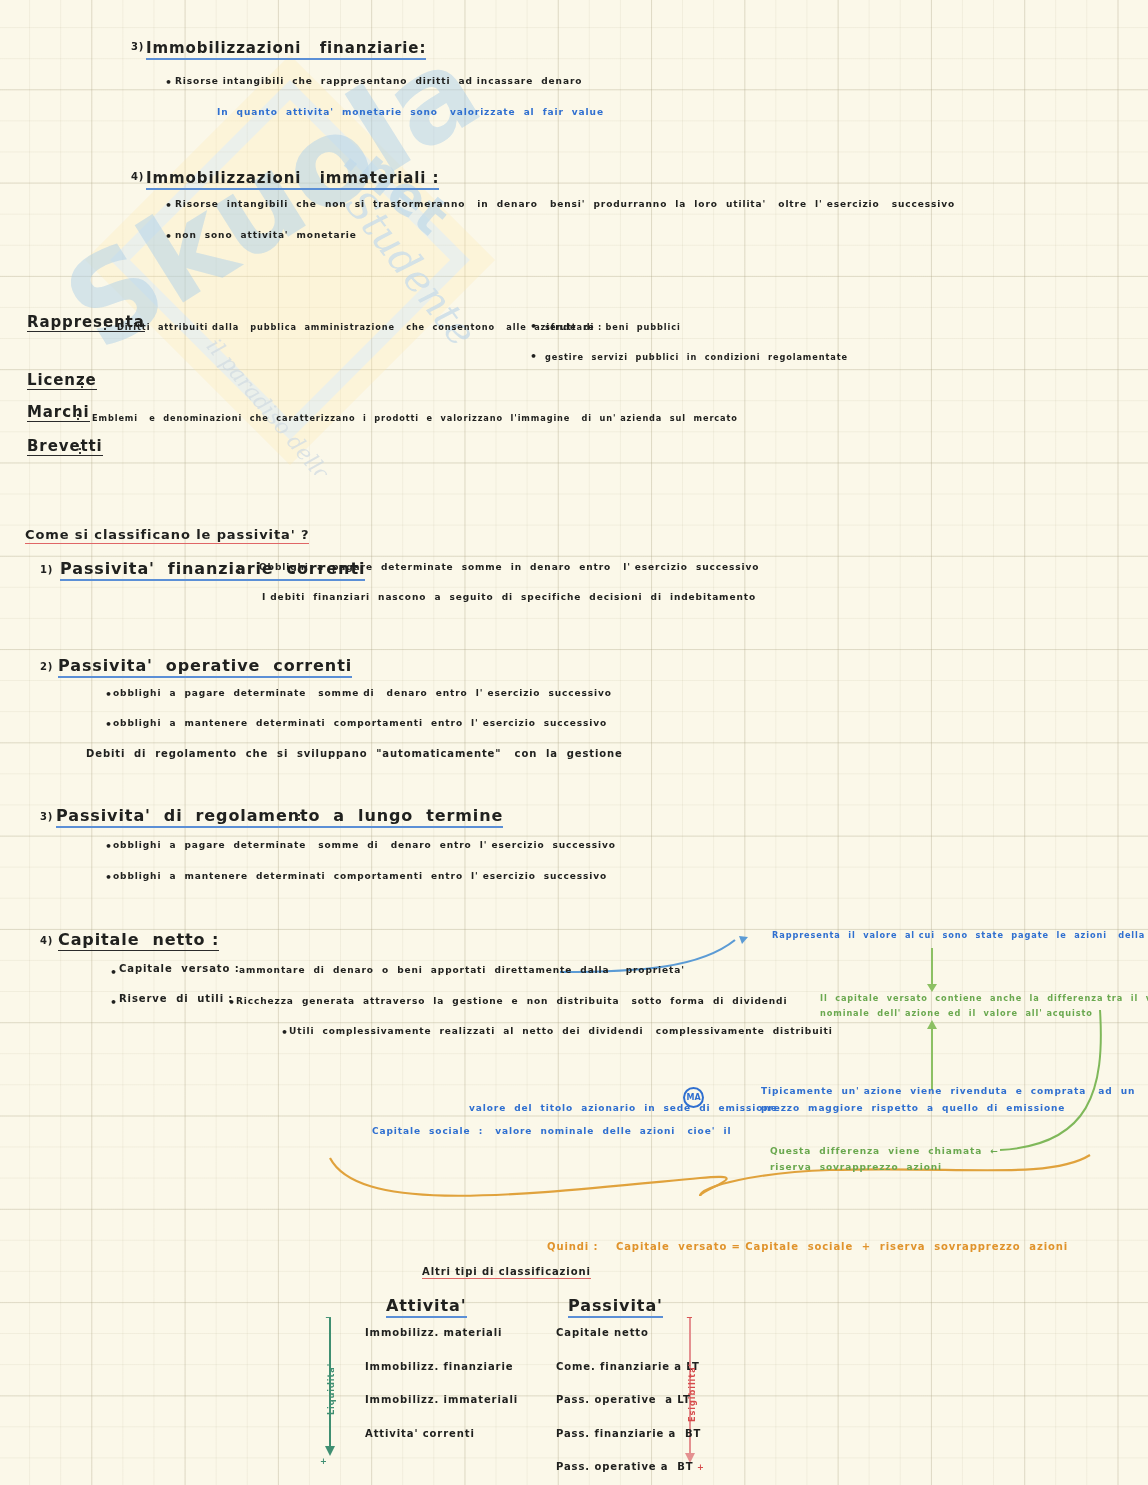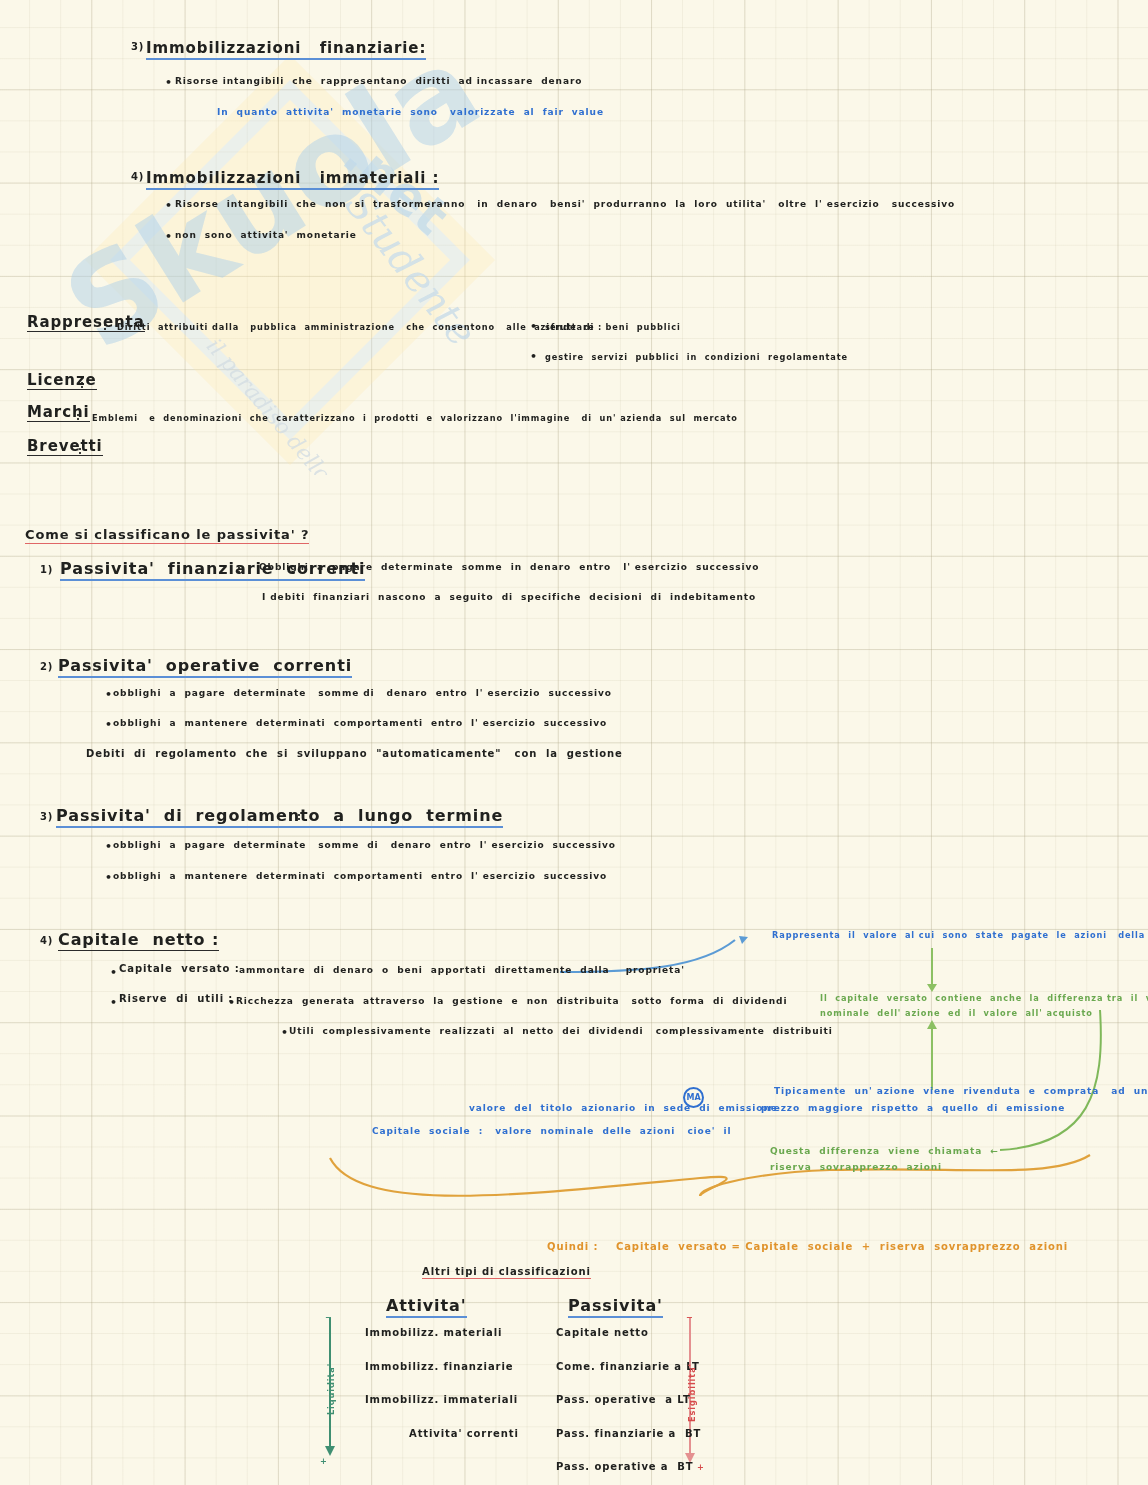--- a/index.html
+++ b/index.html
@@ -192,37 +192,37 @@
   <div class="h s9 blue" style="left:733px;top:930px;">Rappresenta  il  valore  al cui  sono  state  pagate  le  azioni   della  societa'</div>
 
   <div class="h s9 green" style="left:820px;top:993px;">Il  capitale  versato  contiene  anche  la  differenza tra  il  valore</div>
   <div class="h s9 green" style="left:820px;top:1008px;">nominale  dell' azione  ed  il  valore  all' acquisto</div>
 
   <div class="h s10 blue" style="left:333px;top:1086px;margin-top:40px;">Capitale  sociale  :   valore  nominale  delle  azioni   cioe'  il</div>
   <div class="h s10 blue" style="left:430px;top:1103px;">valore  del  titolo  azionario  in  sede  di  emissione</div>
 
   <div class="circmark" style="left:683px;top:1087px;">MA</div>
 
-  <div class="h s10 blue" style="left:722px;top:1086px;margin-left:13px;">Tipicamente  un' azione  viene  rivenduta  e  comprata   ad  un</div>
+  <div class="h s10 blue" style="left:722px;top:1086px;">Tipicamente  un' azione  viene  rivenduta  e  comprata   ad  un</div>
   <div class="h s10 blue" style="left:722px;top:1103px;">prezzo  maggiore  rispetto  a  quello  di  emissione</div>
 
   <div class="h s10 green" style="left:770px;top:1146px;">Questa  differenza  viene  chiamata  ←</div>
   <div class="h s10 green" style="left:770px;top:1162px;">riserva  sovrapprezzo  azioni</div>
 
   <div class="h s11 orange" style="left:547px;top:1205px;">Quindi :    Capitale  versato = Capitale  sociale  +  riserva  sovrapprezzo  azioni</div>
 
   <div class="h s11 u-red" style="left:422px;top:1266px;">Altri tipi di classificazioni</div>
 
   <div class="h s13 u-blue" style="left:386px;top:1296px;">Attivita'</div>
   <div class="h s13 u-blue" style="left:568px;top:1296px;">Passivita'</div>
 
   <div class="h s11" style="left:365px;top:1327px;">Immobilizz. materiali</div>
   <div class="h s11" style="left:365px;top:1361px;">Immobilizz. finanziarie</div>
   <div class="h s11" style="left:365px;top:1394px;">Immobilizz. immateriali</div>
-  <div class="h s11" style="left:365px;top:1428px;margin-left:44px;">Attivita' correnti</div>
+  <div class="h s11" style="left:365px;top:1428px;">Attivita' correnti</div>
 
   <div class="h s11" style="left:556px;top:1327px;">Capitale netto</div>
   <div class="h s11" style="left:556px;top:1361px;">Come. finanziarie a LT</div>
   <div class="h s11" style="left:556px;top:1394px;">Pass. operative  a LT</div>
   <div class="h s11" style="left:556px;top:1428px;">Pass. finanziarie a  BT</div>
   <div class="h s11" style="left:556px;top:1461px;">Pass. operative a  BT</div>
 
   <div class="h s9 teal" style="left:325px;top:1312px;">−</div>
   <div class="h s9 teal vert" style="left:326px;top:1415px;">Liquidita'</div>
   <div class="h s9 teal" style="left:320px;top:1456px;">+</div>

